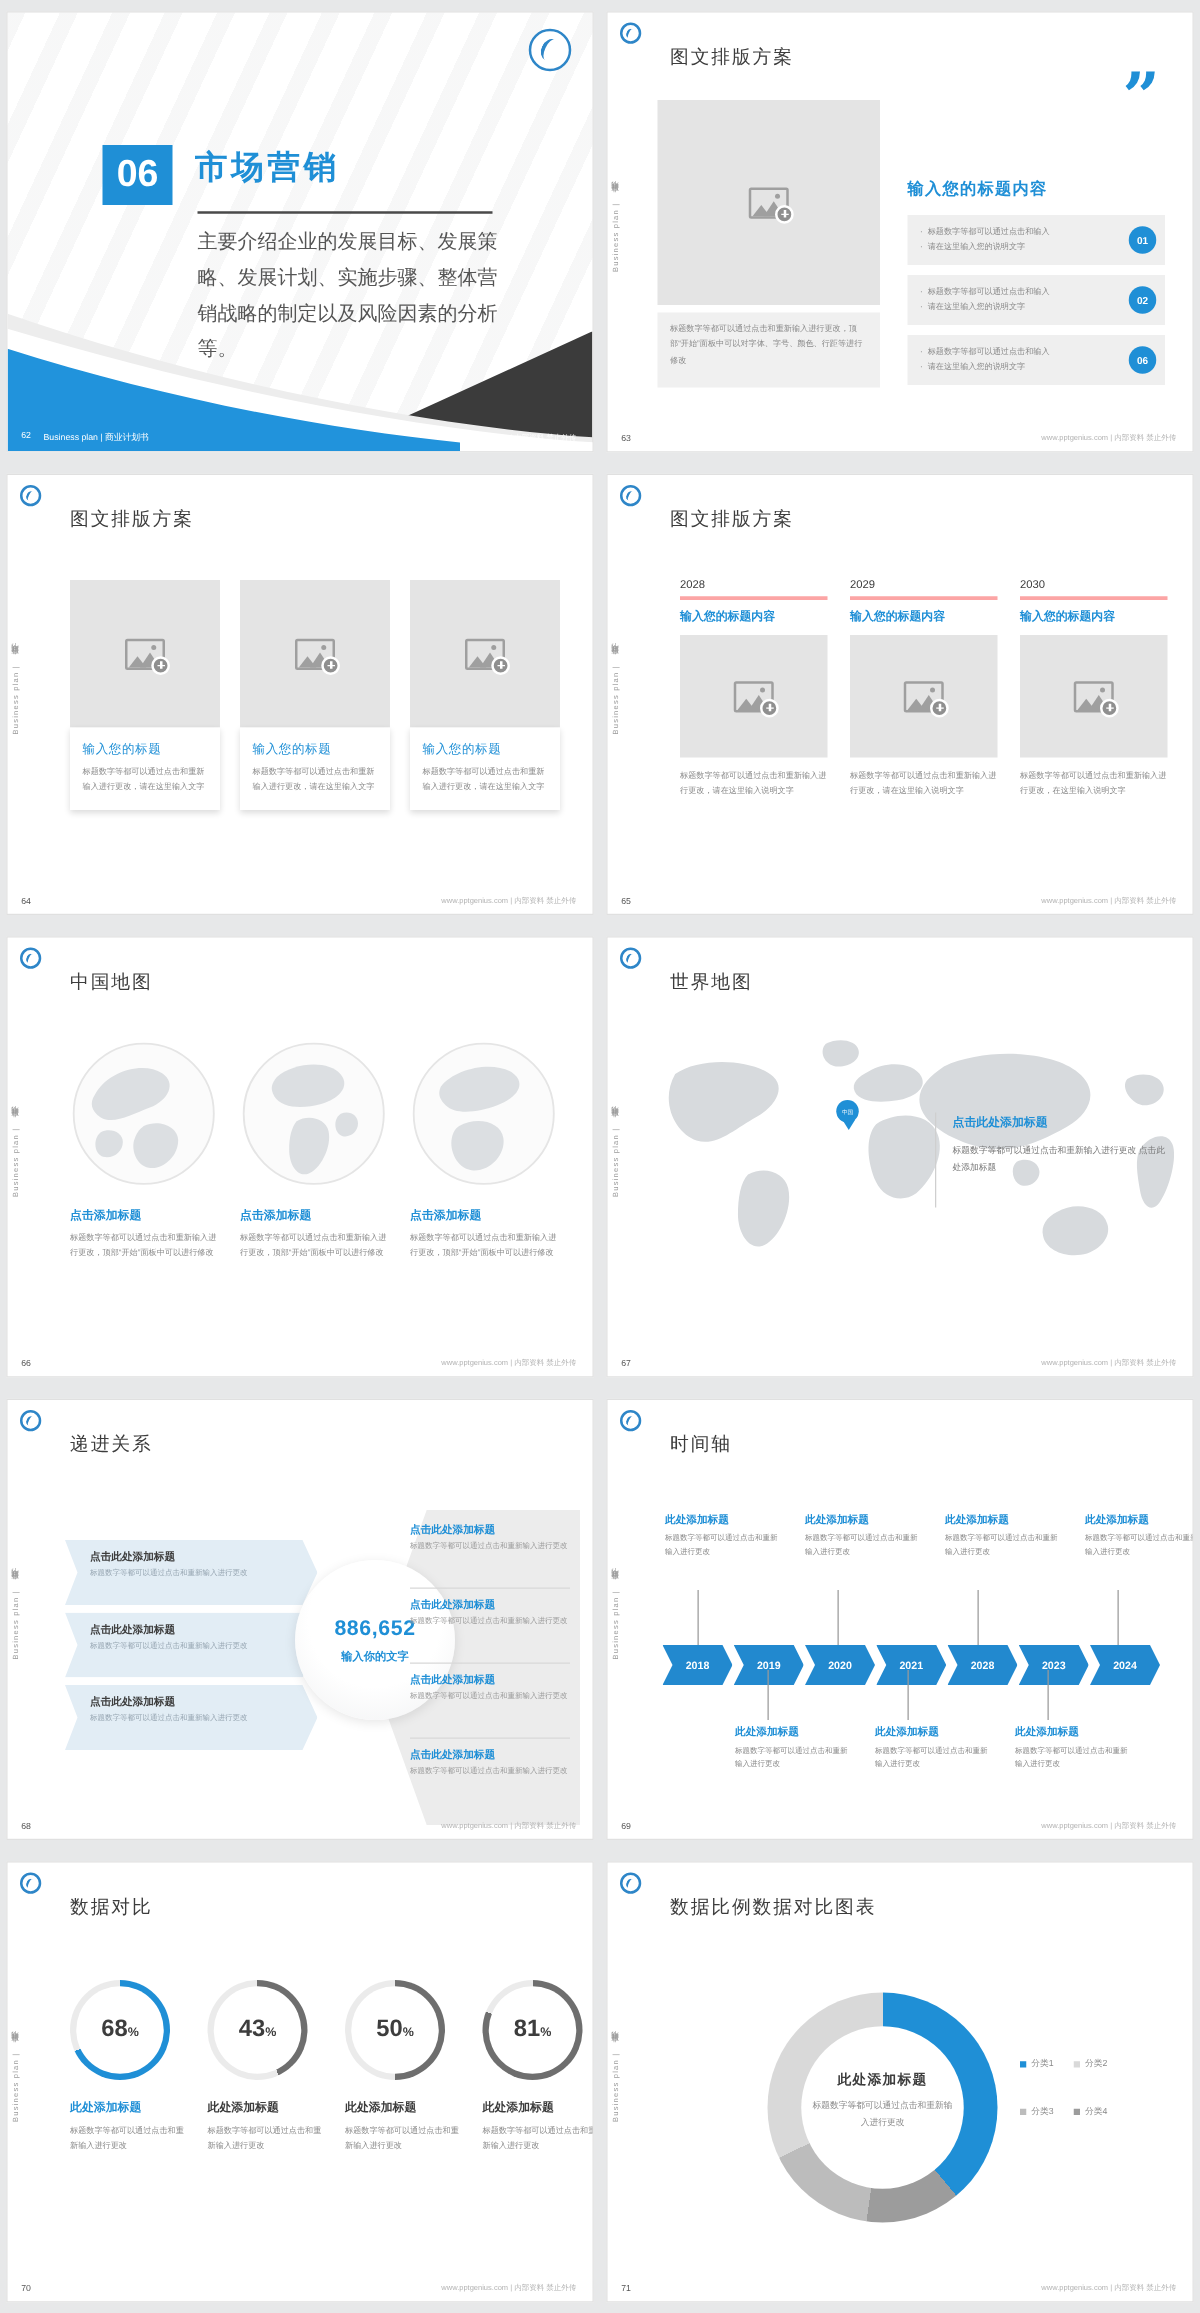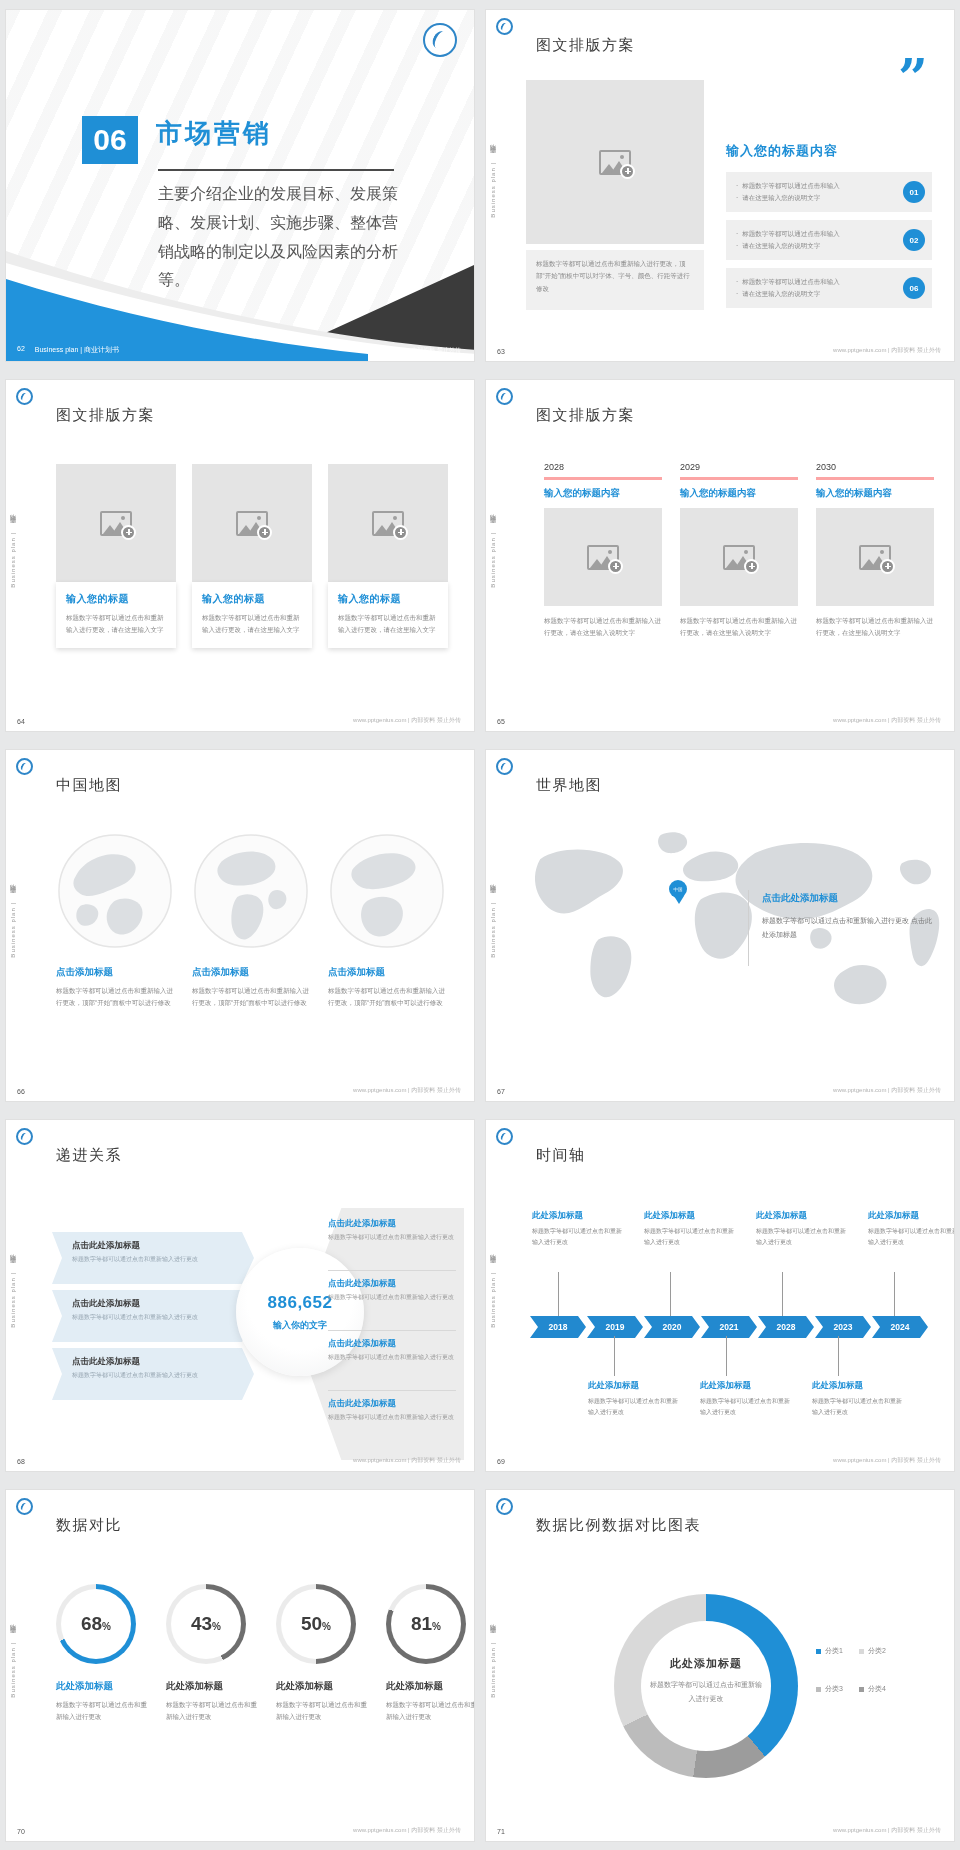--- a/index.html
+++ b/index.html
@@ -48,21 +48,21 @@
   .item63{position:absolute;left:240px;width:206px;height:40px;background:#efefef;display:flex;align-items:center;padding:0 7px 0 10px;box-sizing:border-box;}
   .item63 .lines{flex:1;}
   .item63 .ln{font-size:6.5px;color:#8a8a8a;line-height:1.9;}
   .item63 .ln::before{content:"·";margin-right:4px;color:#8a8a8a;}
   .badge63{width:22px;height:22px;border-radius:50%;background:#1f8fd6;color:#fff;font-size:8px;font-weight:bold;display:flex;align-items:center;justify-content:center;flex:none;}
 
   
   .col64{position:absolute;top:84px;width:120px;}
   .gbox64{width:120px;height:118px;}
   .card64{width:120px;box-sizing:border-box;background:#fff;box-shadow:0 2px 5px rgba(0,0,0,0.14);padding:10px 10px 12px;}
-  .h64{font-size:10px;font-weight:bold;color:#1f8fd6;letter-spacing:0.5px;}
+  .h64{font-size:10px;font-weight:normal;color:#1f8fd6;letter-spacing:0.5px;}
   .b64{margin-top:6px;font-size:6.5px;color:#8a8a8a;line-height:1.85;}
 
   
   .col65{position:absolute;top:82px;width:118px;}
   .y65{font-size:9px;font-weight:normal;color:#3d3d3d;border-bottom:3px solid #fca5a5;padding-bottom:5px;}
   .h65{margin-top:7px;font-size:9.5px;font-weight:bold;color:#1f8fd6;}
   .gbox65{margin-top:8px;width:118px;height:98px;}
   .b65{margin-top:9px;font-size:6.5px;color:#8a8a8a;line-height:1.85;}
 
   
@@ -95,21 +95,21 @@
   .rsep68{position:absolute;left:322px;width:128px;height:1px;background:#d8d8d8;z-index:3;}
 
   
   .titem69,.bitem69{position:absolute;width:94px;}
   .titem69{top:90px;}
   .bitem69{top:260px;}
   .titem69 .h,.bitem69 .h{font-size:8.5px;font-weight:bold;color:#1f8fd6;}
   .titem69 .b,.bitem69 .b{margin-top:4px;font-size:6px;color:#8a8a8a;line-height:1.75;}
   .cline69{position:absolute;width:1px;background:#9a9a9a;}
   .ribbon69{position:absolute;left:44px;top:196px;display:flex;}
-  .chev69{width:56px;height:22px;margin-right:1px;background:#2289cf;color:#fff;font-size:8.5px;font-weight:bold;display:flex;align-items:center;justify-content:center;clip-path:polygon(0 0,48px 0,56px 50%,48px 100%,0 100%,8px 50%);}
+  .chev69{width:56px;height:32px;margin-right:1px;background:#2289cf;color:#fff;font-size:8.5px;font-weight:bold;display:flex;align-items:center;justify-content:center;clip-path:polygon(0 0,48px 0,56px 50%,48px 100%,0 100%,8px 50%);}
 
   
   .stat70{position:absolute;top:94px;width:92px;}
   .ring70{position:relative;width:80px;height:80px;border-radius:50%;}
   .ring70::after{content:"";position:absolute;inset:5px;background:#fff;border-radius:50%;}
   .ring70 .num{position:absolute;inset:0;display:flex;align-items:center;justify-content:center;font-size:19px;font-weight:bold;color:#3d3d3d;z-index:2;}
   .ring70 .unit{font-size:10px;font-weight:bold;margin-top:5px;}
   .h70{margin-top:16px;font-size:9.5px;font-weight:bold;color:#3d3d3d;}
   .b70{margin-top:6px;font-size:6.5px;color:#8a8a8a;line-height:1.9;}
 

